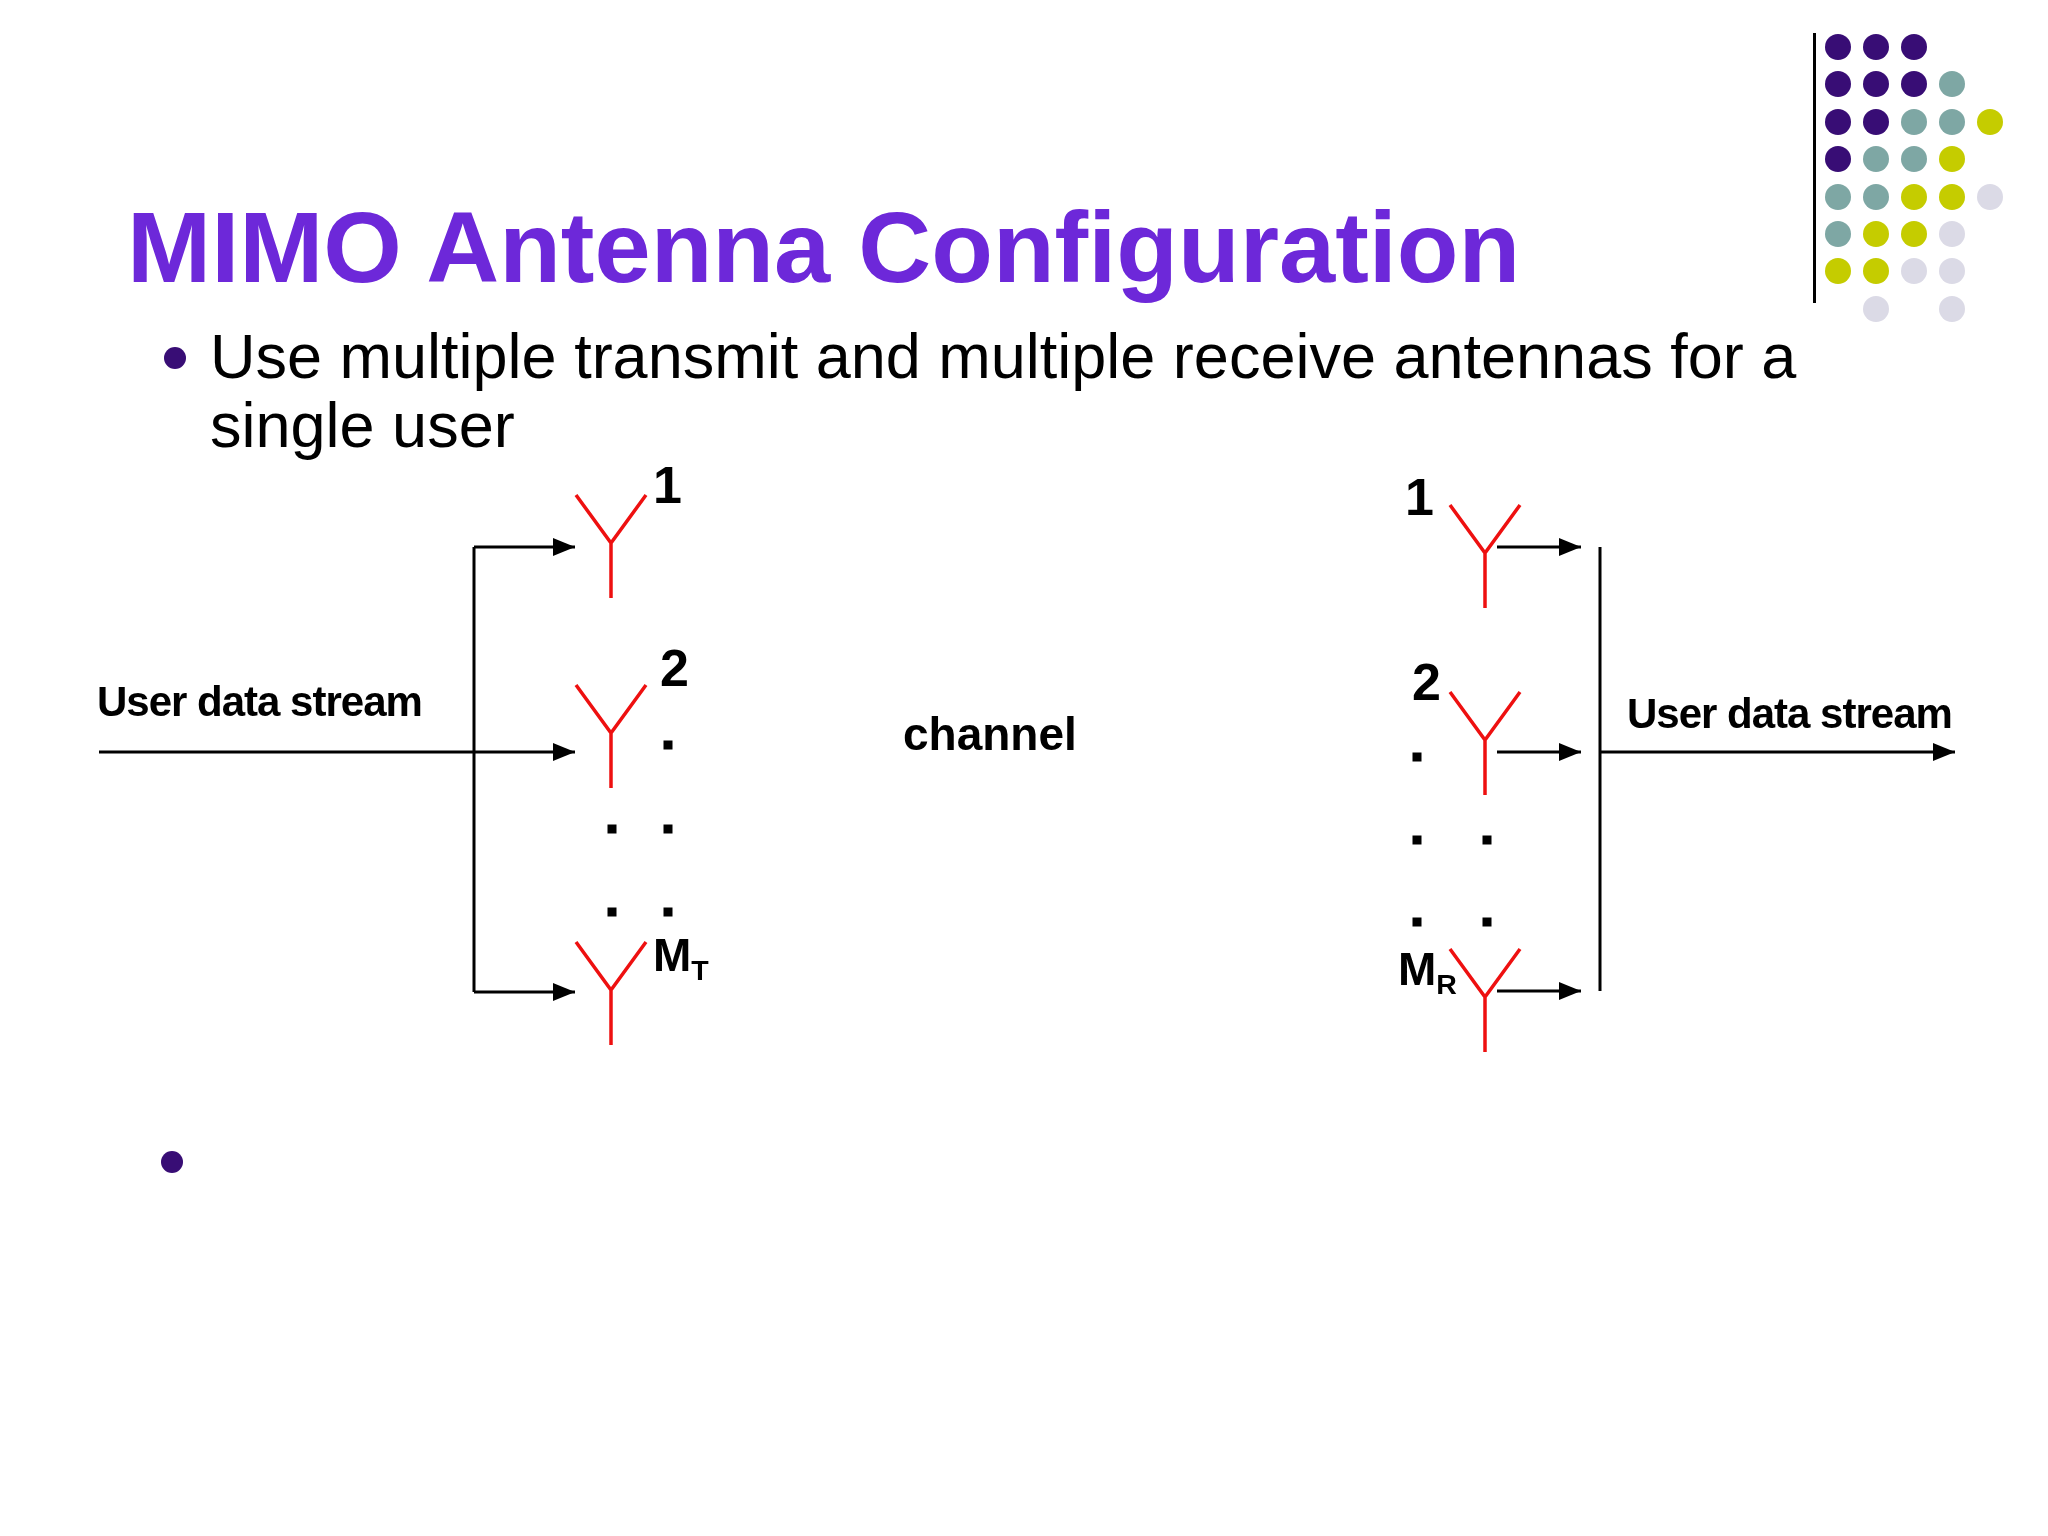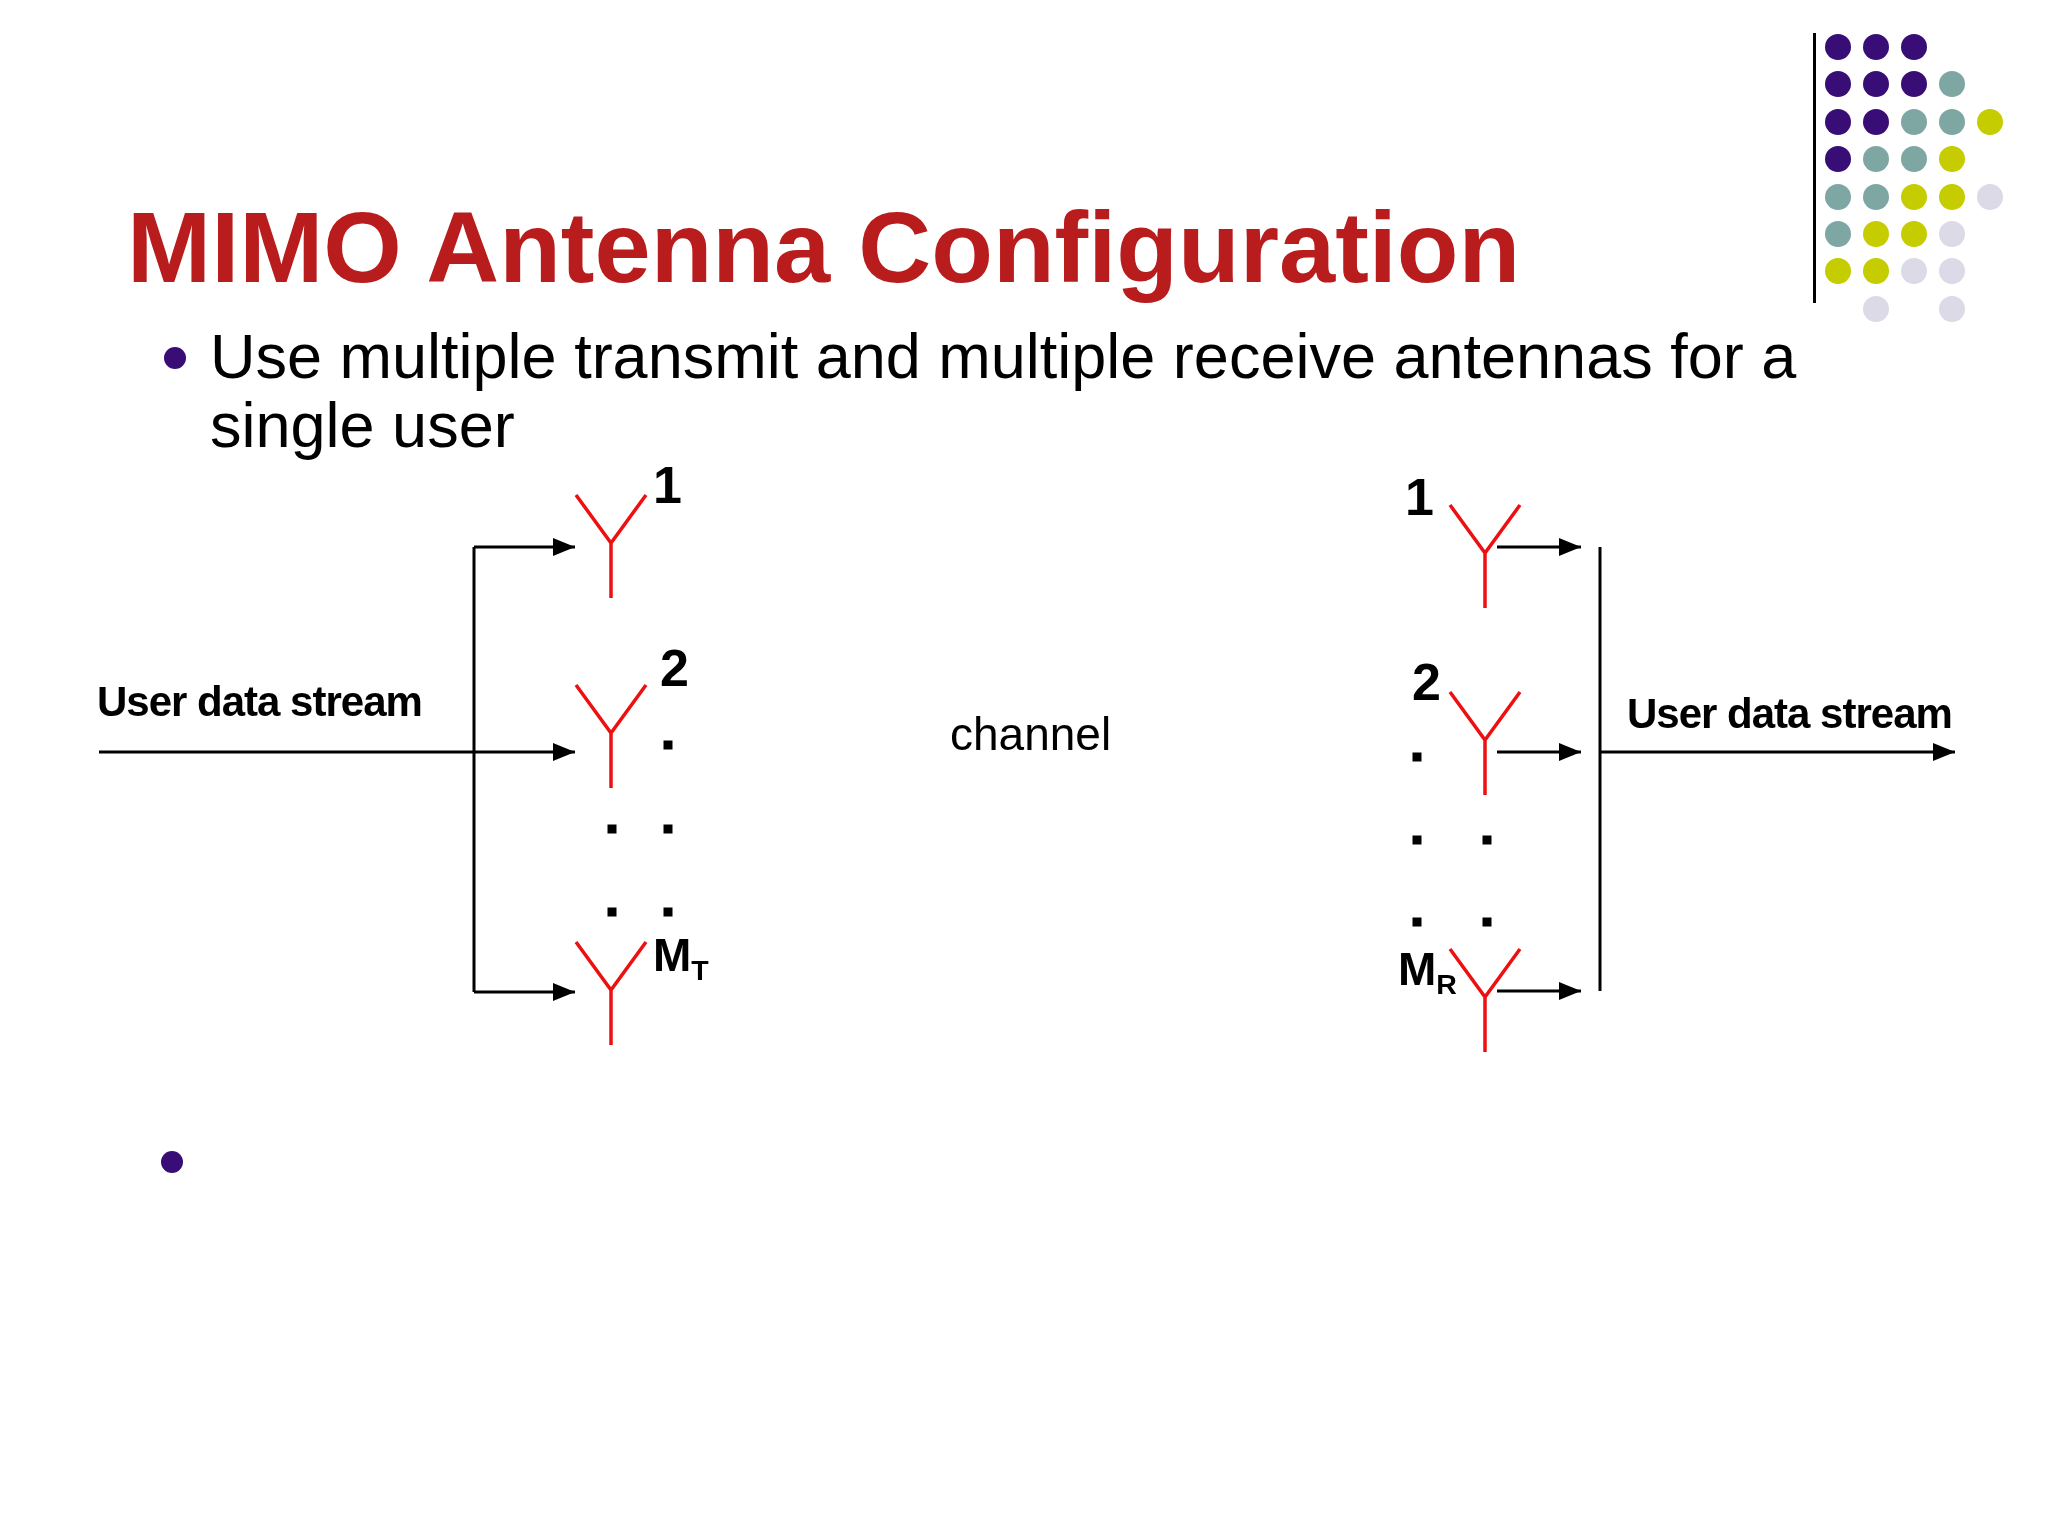--- a/index.html
+++ b/index.html
@@ -31,21 +31,21 @@
     font-size:60px;line-height:66px;white-space:nowrap;
   }
   .stream-label{
     font-size:42px;font-weight:bold;line-height:1;
     letter-spacing:-1px;white-space:nowrap;
   }
   #stream-label-left{left:97px;top:681px;}
   #stream-label-right{left:1627px;top:693px;}
   #channel-label{
     left:903px;top:711px;
-    font-size:46px;font-weight:normal;line-height:1;white-space:nowrap;margin-left:47px;
+    font-size:46px;font-weight:bold;line-height:1;white-space:nowrap;
   }
   .num-label{font-size:52px;font-weight:bold;line-height:1;white-space:nowrap;}
   #tx-label-1{left:653px;top:459px;}
   #tx-label-2{left:660px;top:642px;}
   #rx-label-1{left:1405px;top:471px;}
   #rx-label-2{left:1412px;top:656px;}
   .m-label{font-size:46px;font-weight:bold;line-height:1;white-space:nowrap;}
   #tx-label-m{left:653px;top:932px;}
   #rx-label-m{left:1398px;top:946px;}
   .m-label sub{font-size:0.62em;vertical-align:-0.30em;line-height:0;}
@@ -98,21 +98,21 @@
       <rect x="663.5" y="824.5" width="9" height="9"></rect>
       <rect x="663.5" y="907.5" width="9" height="9"></rect>
       <rect x="1412.5" y="752.5" width="9" height="9"></rect>
       <rect x="1412.5" y="835.5" width="9" height="9"></rect>
       <rect x="1412.5" y="917.5" width="9" height="9"></rect>
       <rect x="1482.5" y="835.5" width="9" height="9"></rect>
       <rect x="1482.5" y="917.5" width="9" height="9"></rect>
     </g>
   </svg>
 
-  <div id="title" class="abs" style="color: #b91c1c;">MIMO Antenna Configuration</div>
+  <div id="title" class="abs" style="color: #6d28d9;">MIMO Antenna Configuration</div>
 
   <div id="bullet1-marker" class="abs bullet-marker" style="background: rgb(56, 13, 117);"></div>
   <div id="bullet1-text" class="abs">
     <div>Use multiple transmit and multiple receive antennas for a</div>
     <div>single user</div>
   </div>
 
   <div id="bullet2-marker" class="abs bullet-marker" style="background: rgb(56, 13, 117);"></div>
 
   <div id="stream-label-left" class="abs stream-label">User data stream</div>

